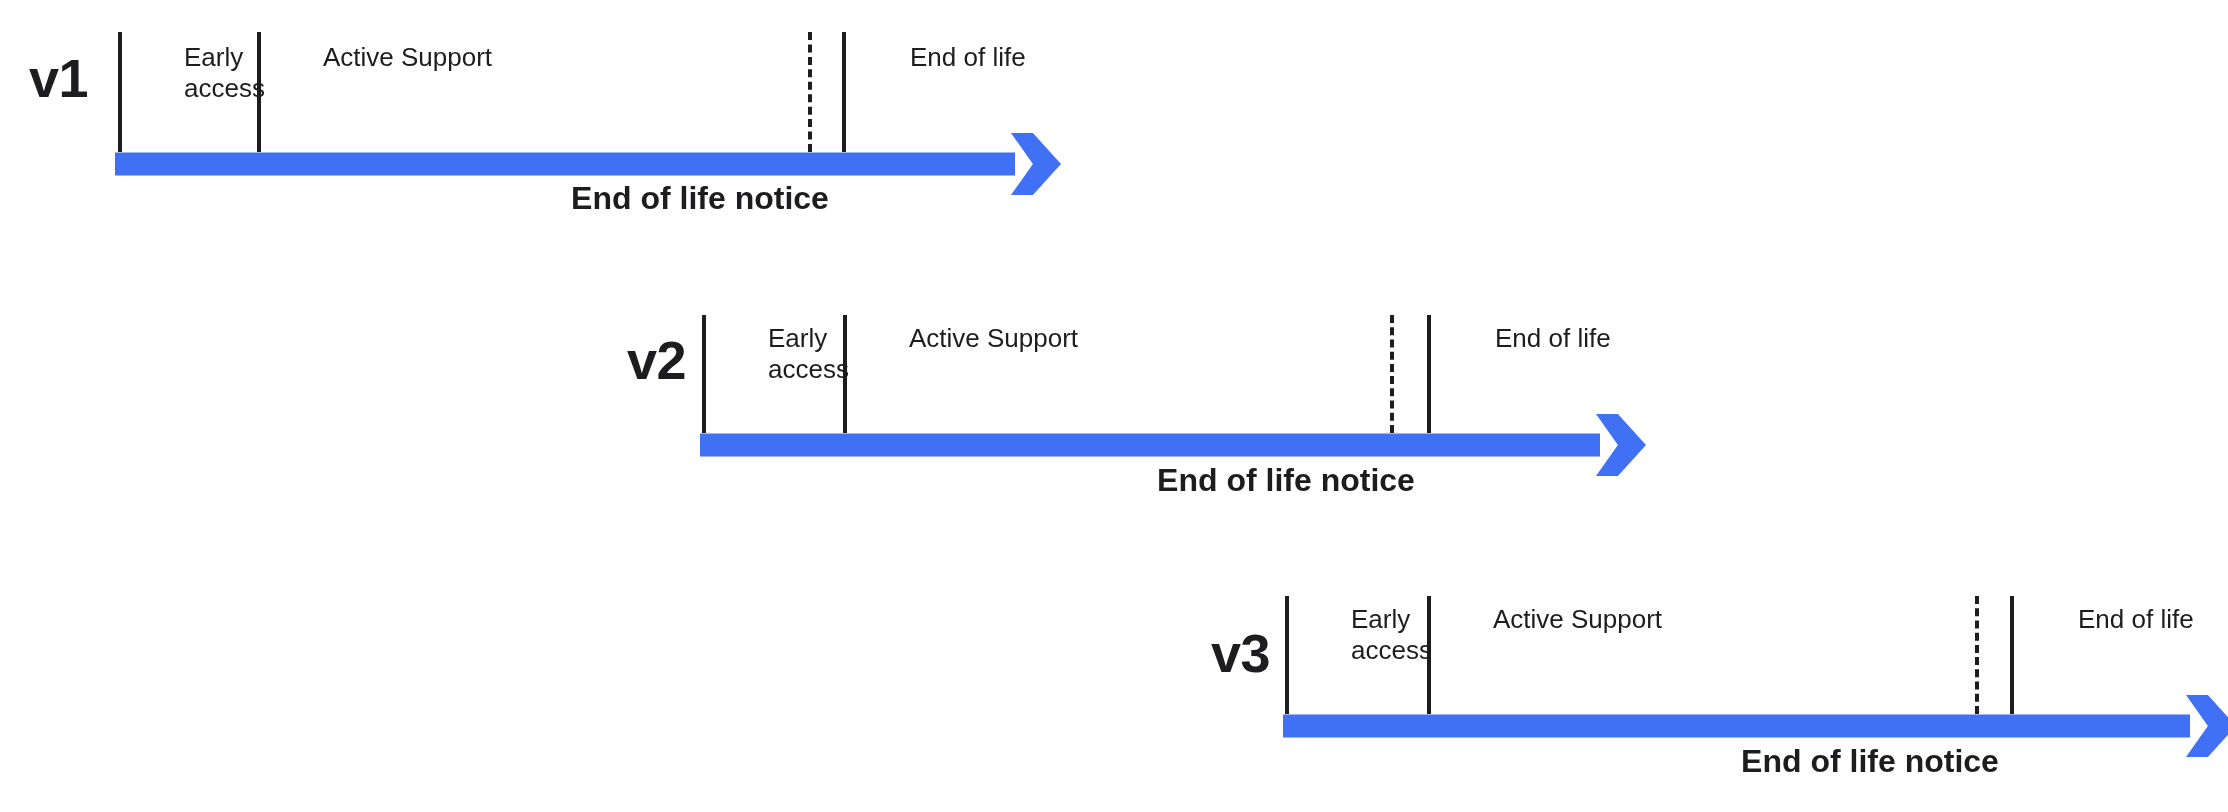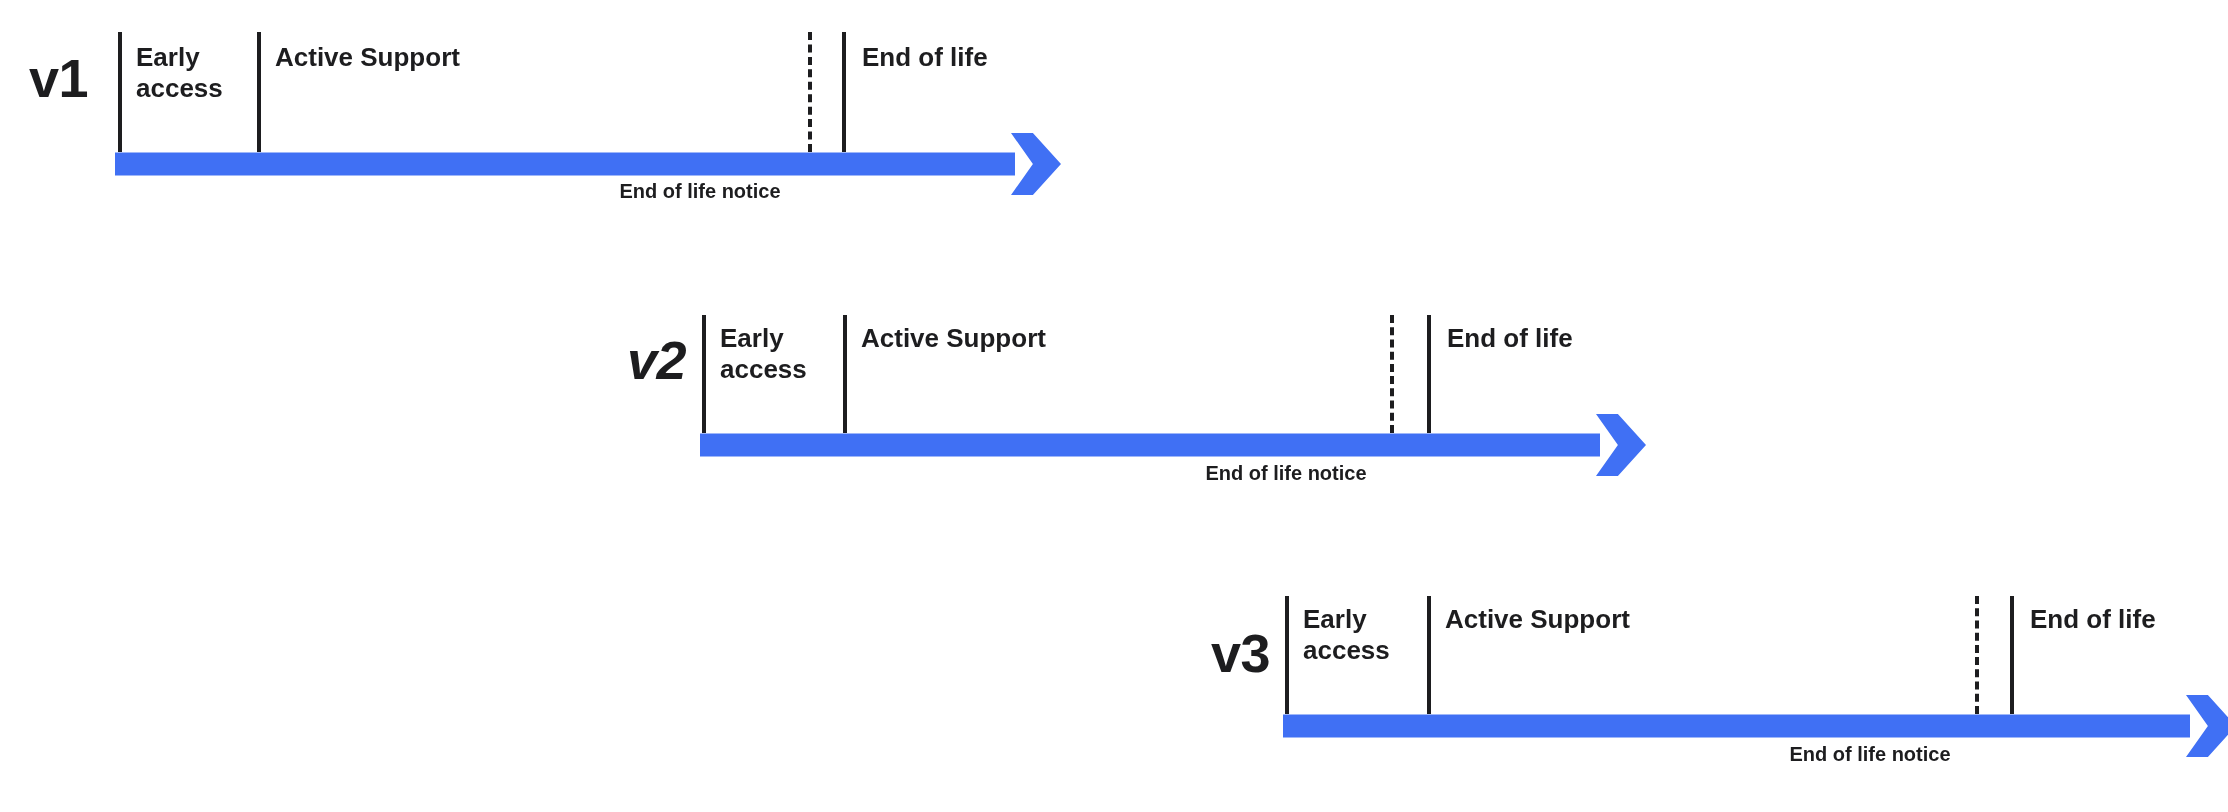--- a/index.html
+++ b/index.html
@@ -53,39 +53,40 @@
   .tick-dashed {
     position: absolute;
     width: 0;
     border-left: 4px dashed #1d1d1f;
   }
 
   
   .phase-label {
     position: absolute;
     font-size: 26px;
-    font-weight: 700;
+    font-weight: 400;
     color: #1d1d1f;
     line-height: 1.18;
     white-space: pre-line;
+    margin-left: 48px;
   }
 
   
   .arrow-wrap {
     position: absolute;
   }
   .arrow-wrap svg {
     display: block;
     overflow: visible;
   }
 
   
   .notice-label {
     position: absolute;
-    font-size: 20px;
+    font-size: 32px;
     font-weight: 700;
     color: #1d1d1f;
     white-space: nowrap;
     transform: translateX(-50%);
   }
 </style>
 </head>
 <body>
 
 <div id="diagram" style="width: 2228px; height: 812px; background: rgb(255, 255, 255); border-radius: 24px;">
@@ -101,21 +102,21 @@
       <div class="phase-label" style="left: 862px; top: 42px; color: rgb(29, 29, 31);">End of life</div>
       <div class="arrow-wrap" style="left: 115px; top: 132.5px;">
         <svg width="952" height="62" viewBox="0 0 952 62">
           <rect x="0" y="19.5" width="900" height="23" fill="#4070f4"></rect>
           <path d="M896.0,0.0 L917.9,0.0 L946.0,31.0 L917.9,62.0 L896.0,62.0 L917.9,31.0 Z" fill="#4070f4"></path>
         </svg>
       </div>
       <div class="notice-label" style="left: 700px; top: 180px; color: rgb(29, 29, 31);">End of life notice</div>
     </div>
     <div class="timeline-row">
-      <div class="version-label" style="left: 686px; top: 360px; font-style: italic;">v2</div>
+      <div class="version-label" style="left: 686px; top: 360px;">v2</div>
       <div class="tick" style="left: 702px; top: 315px; height: 118px; background: rgb(29, 29, 31);"></div>
       <div class="tick" style="left: 843px; top: 315px; height: 118px; background: rgb(29, 29, 31);"></div>
       <div class="tick" style="left: 1427px; top: 315px; height: 118px; background: rgb(29, 29, 31);"></div>
       <div class="tick-dashed" style="left: 1390px; top: 315px; height: 118px; border-left-color: rgb(29, 29, 31);"></div>
       <div class="phase-label" style="left: 720px; top: 323px; color: rgb(29, 29, 31);">Early
 access</div>
       <div class="phase-label" style="left: 861px; top: 323px; color: rgb(29, 29, 31);">Active Support</div>
       <div class="phase-label" style="left: 1447px; top: 323px; color: rgb(29, 29, 31);">End of life</div>
       <div class="arrow-wrap" style="left: 700px; top: 413.5px;">
         <svg width="952" height="62" viewBox="0 0 952 62">

